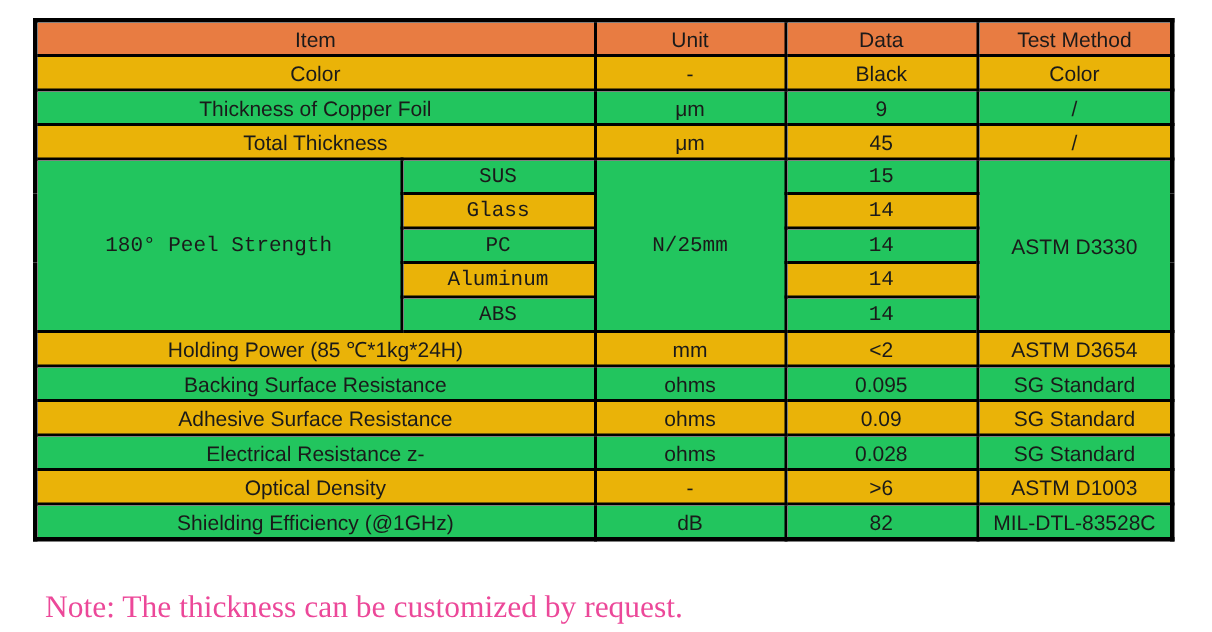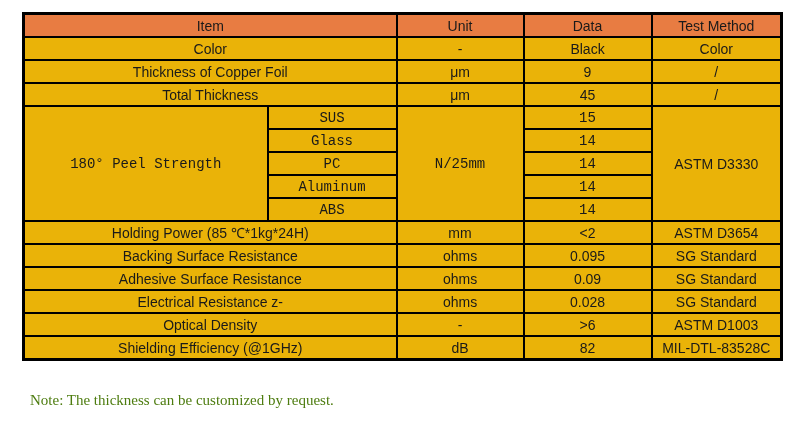--- a/index.html
+++ b/index.html
@@ -25,33 +25,33 @@
     text-align: center;
     vertical-align: middle;
     font-size: 14px;
     color: #1a1a1a;
     font-weight: normal;
     overflow: hidden;
     white-space: nowrap;
   }
   .hdr  { background: #E87C42; font-weight: bold; color: #111111; font-size: 15px; }
   .light  { background: #eab308; }
-  .medium { background: #eab308; }
+  .medium { background: #22c55e; }
   .serif {
     font-family: Liberation Mono, monospace;
     font-size: 15px;
     color: #000000;
   }
   .valign-bottom { vertical-align: bottom; padding-bottom: 1px; }
   .note {
     position: absolute;
     left: 30px; top: 392px;
     font-family: "Liberation Serif", serif;
-    font-size: 15px;
-    color: #4d7c0f;
+    font-size: 21px;
+    color: #ec4899;
   }
 </style>
 </head>
 <body>
 
 <table class="spec-table">
   <colgroup>
     <col style="width:244px">
     <col style="width:129px">
     <col style="width:127px">

